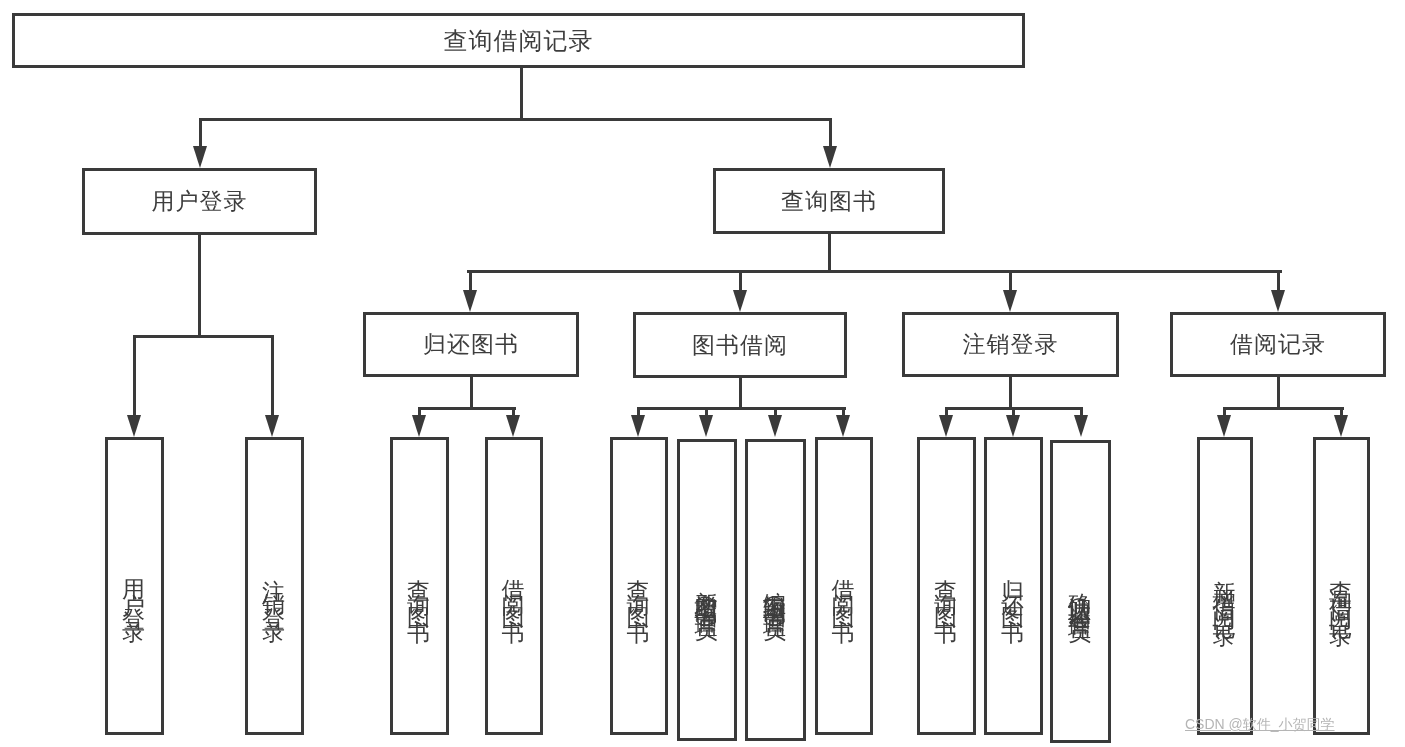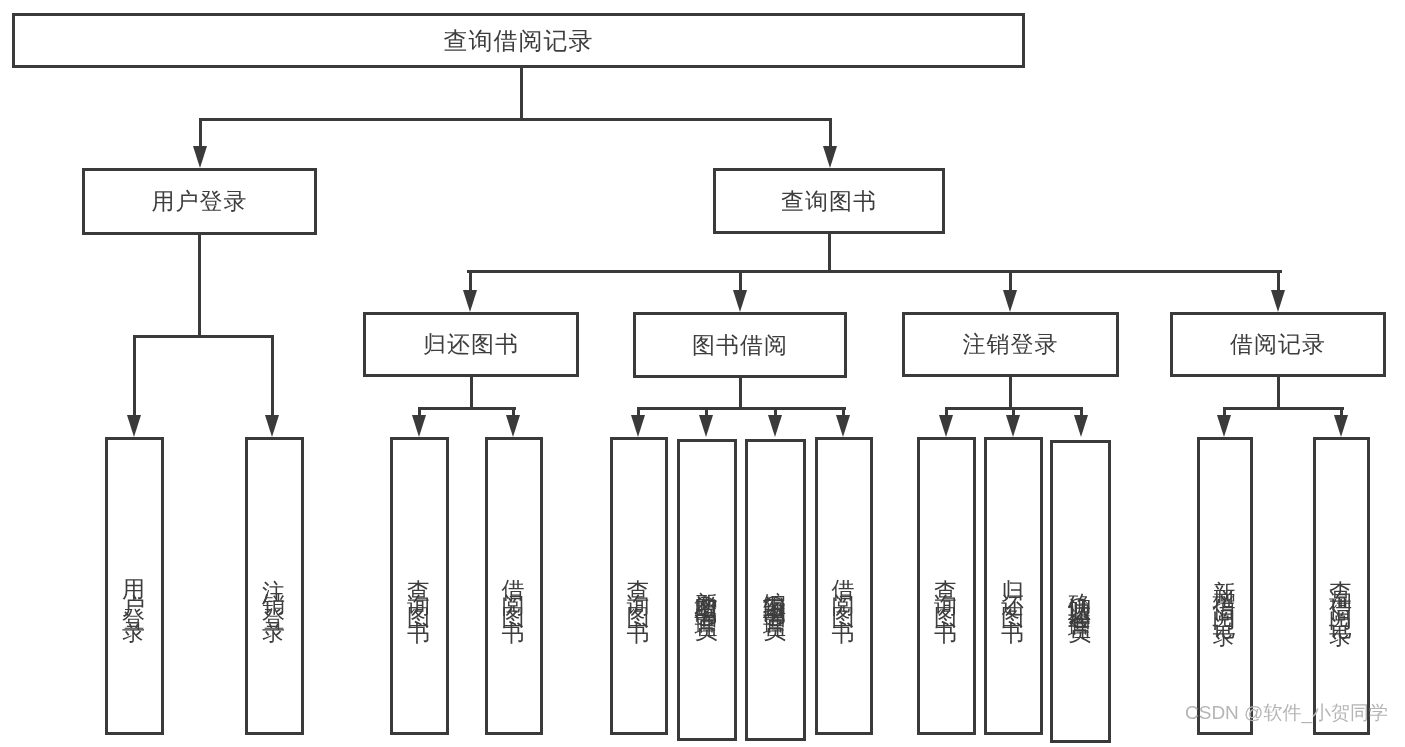--- a/index.html
+++ b/index.html
@@ -47,25 +47,26 @@
     position: absolute;
     width: 0; height: 0;
     border-left: 7px solid transparent;
     border-right: 7px solid transparent;
     border-top: 22px solid var(--line);
     z-index: 1;
   }
   .watermark {
     position: absolute;
     left: 1185px;
-    top: 700px;
-    font-size: 19px;
+    top: 716px;
+    font-size: 14px;
     color: var(--watermark);
     z-index: 5;
     white-space: nowrap;
+    text-decoration: underline;
   }
 </style>
 </head>
 <body>
 
 <div class="canvas">
 
   <div class="node hnode root-node" style="left:12px;top:13px;width:1013px;height:55px;">查询借阅记录</div>
 
   <div class="node hnode" style="left:82px;top:168px;width:235px;height:67px;">用户登录</div>

